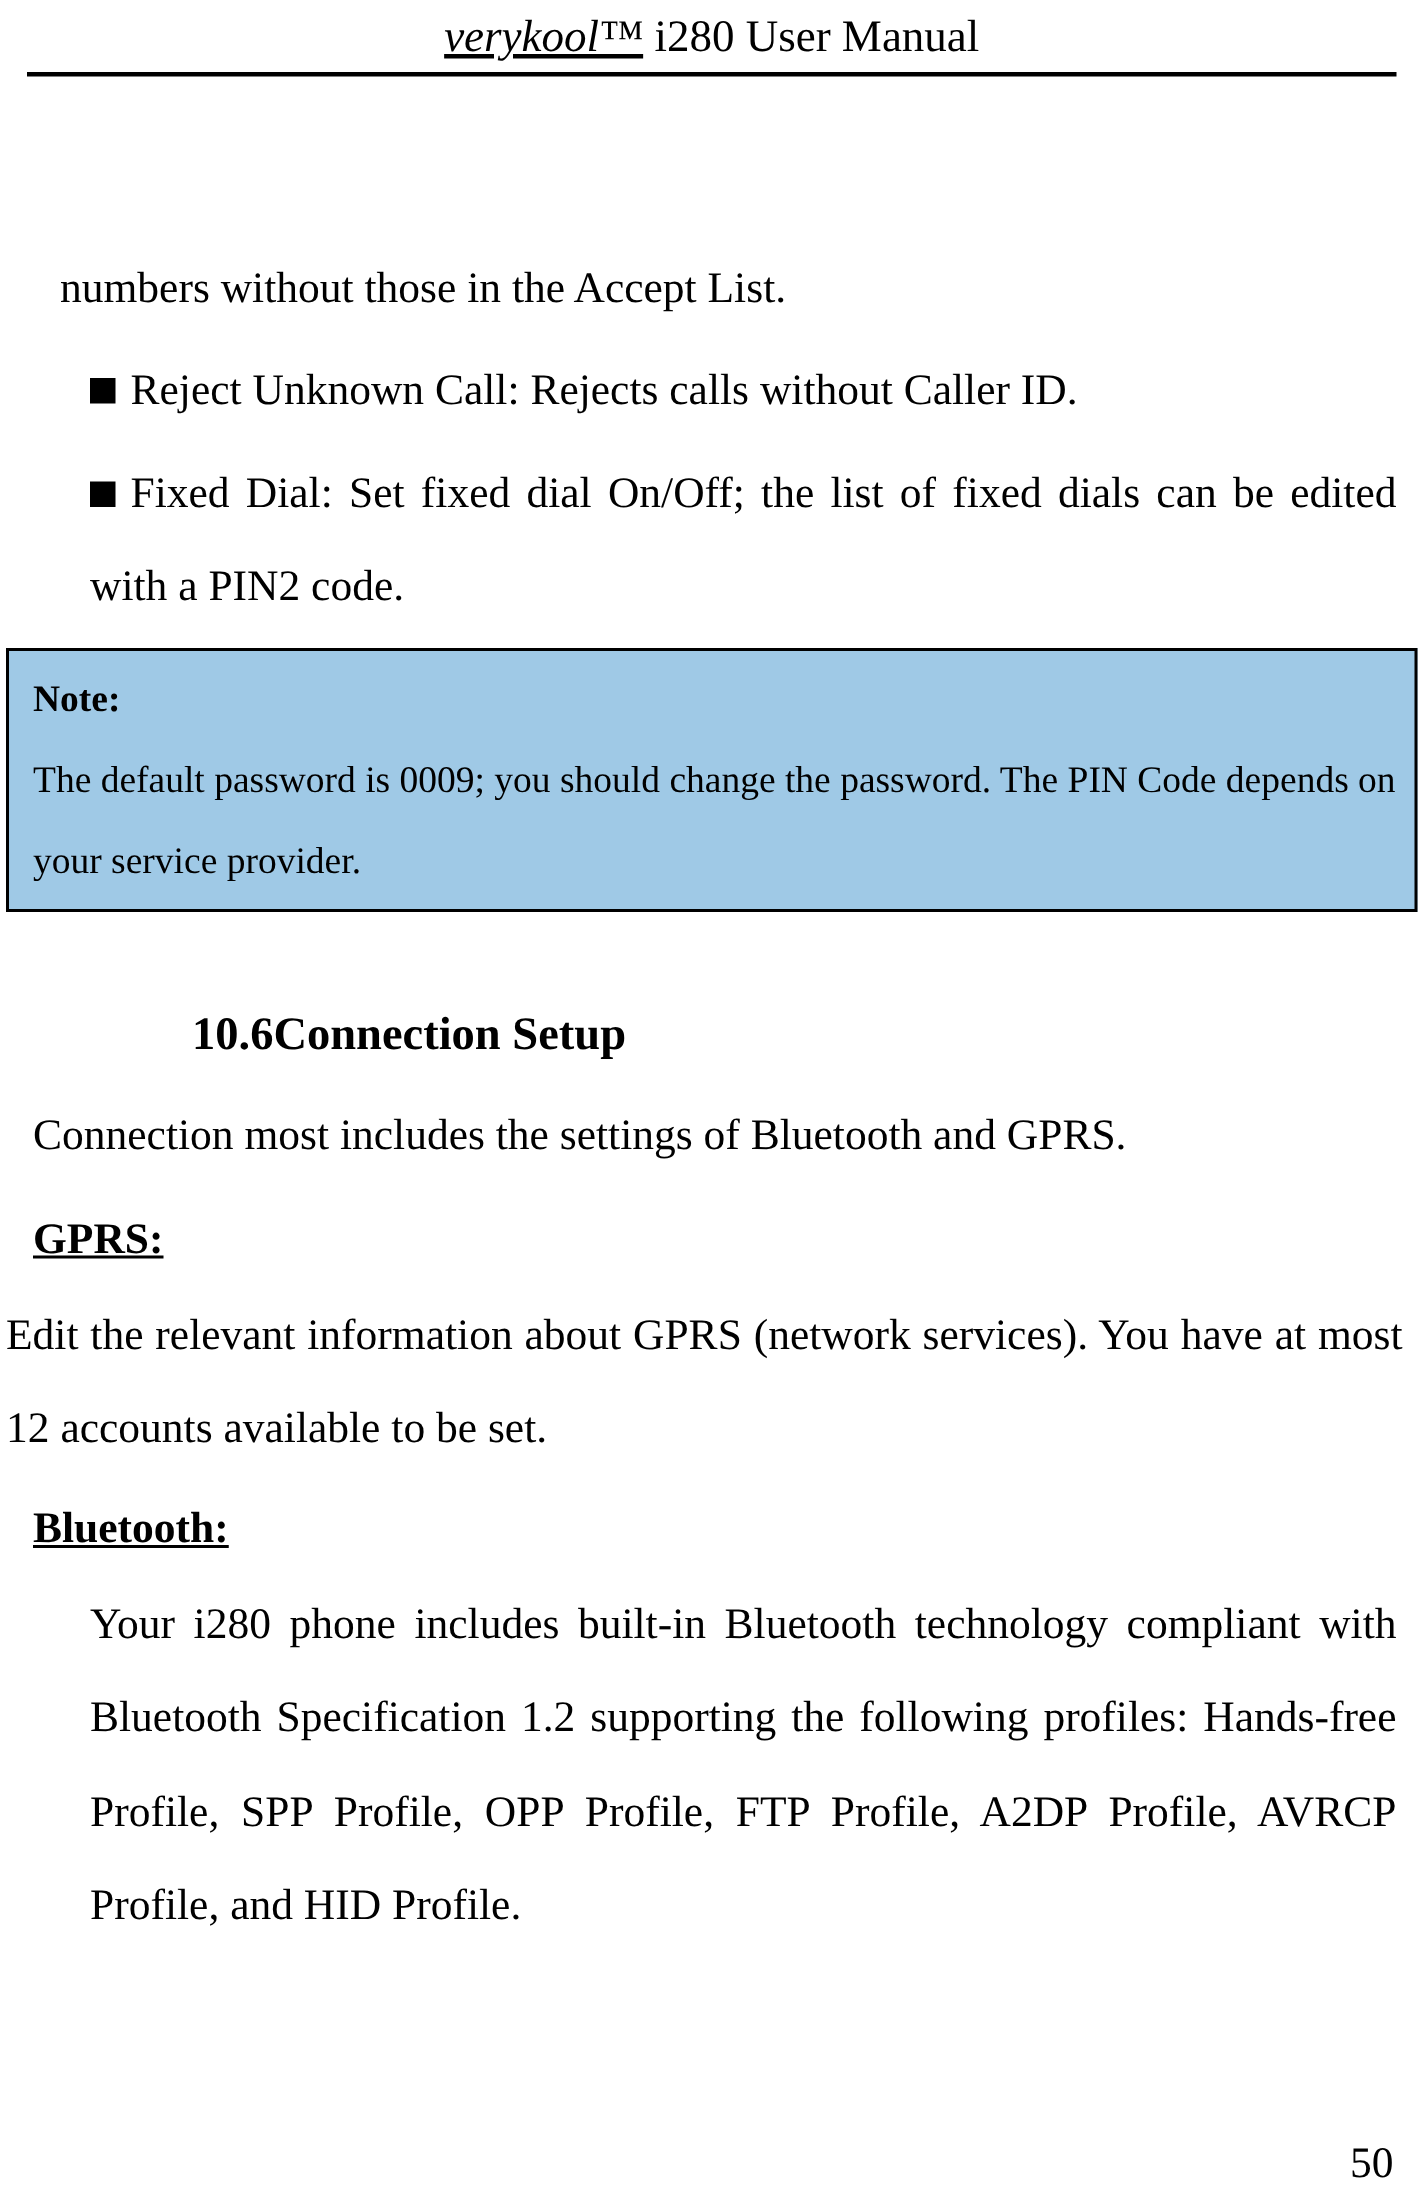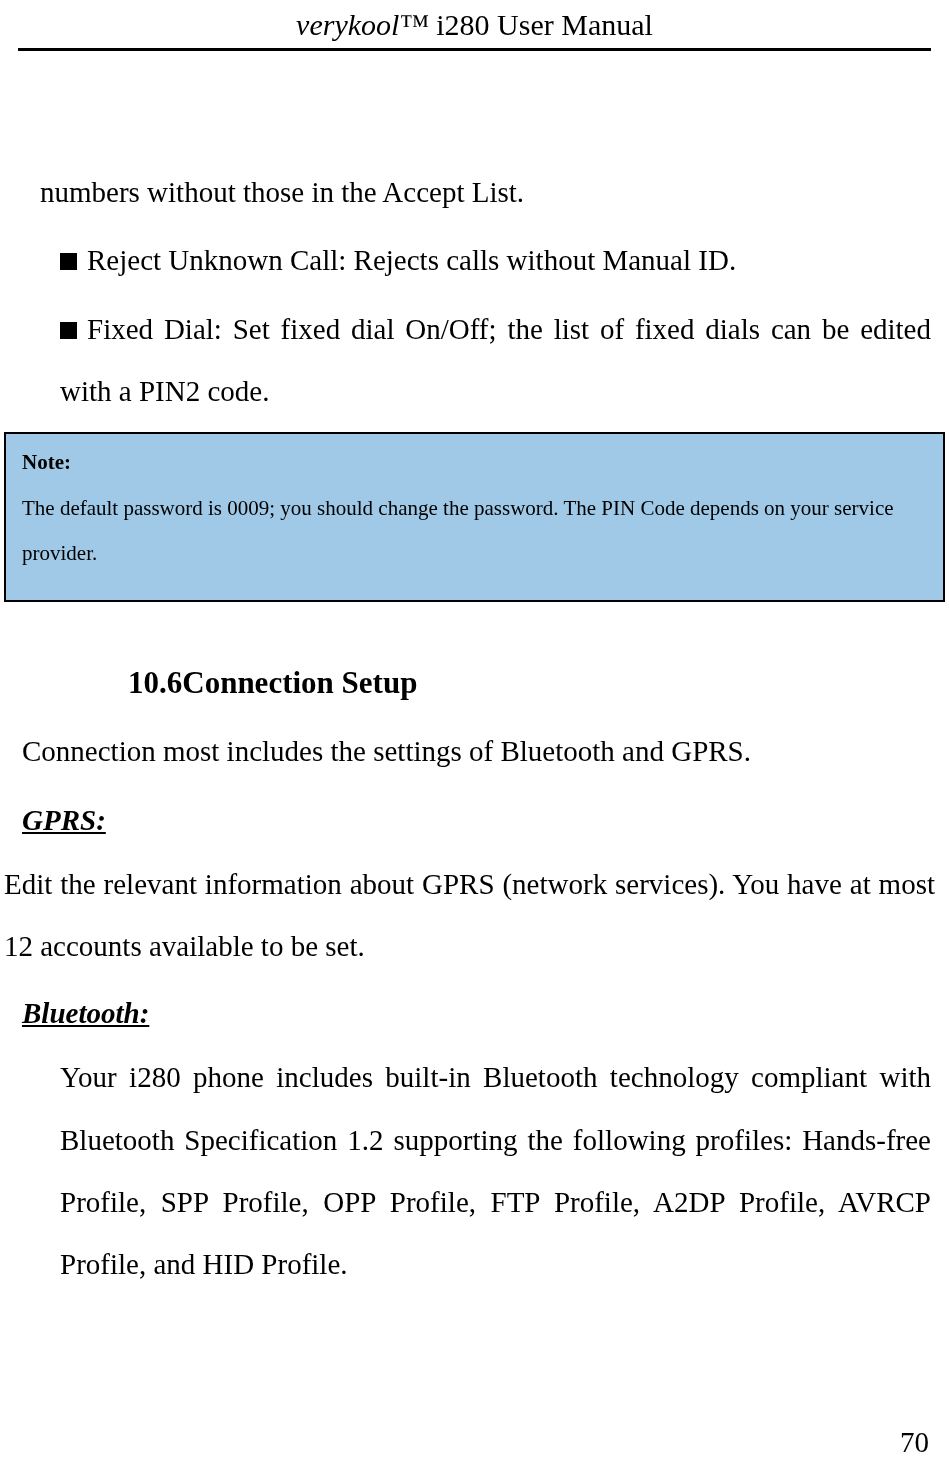--- a/index.html
+++ b/index.html
@@ -16,20 +16,21 @@
       padding: 0;
     }
     .header {
       text-align: center;
       font-size: 30px;
       padding-top: 8px;
       padding-bottom: 6px;
     }
     .header .italic {
       font-style: italic;
+      text-decoration: underline;
     }
     .header-rule {
       border: none;
       border-top: 3px solid #000;
       margin: 0 18px 0 18px;
     }
     .content {
       padding: 110px 18px 0 40px;
       font-size: 29px;
       line-height: 2.15;
@@ -51,23 +52,23 @@
       vertical-align: middle;
       margin-right: 10px;
       position: relative;
       top: -2px;
     }
     .note-box {
       border: 2px solid #000;
       background: #9fc9e6;
       margin: 10px 0 0 -36px;
       margin-right: -14px;
-      padding: 6px 10px 24px 16px;
+      padding: 6px 10px 4px 16px;
       line-height: 2.15;
-      font-size: 21px;
+      font-size: 25px;
     }
     .note-title {
       font-weight: bold;
     }
     .section-heading {
       font-weight: bold;
       font-size: 31px;
       margin-top: 48px;
       margin-bottom: 4px;
       padding-left: 88px;
@@ -79,21 +80,20 @@
       padding-left: 0;
       line-height: 2.15;
       margin-bottom: 6px;
     }
     .subheading {
       font-weight: bold;
       text-decoration: underline;
       margin-left: -18px;
       margin-bottom: 2px;
       margin-top: 4px;
-      font-style: italic;
     }
     .para-justify {
       text-align: justify;
       margin-left: -36px;
       margin-right: -4px;
       line-height: 2.15;
       margin-bottom: 4px;
     }
     .bullet-justify {
       padding-left: 20px;
@@ -115,21 +115,21 @@
 <div class="header">
   <span class="italic">verykool™</span><span> i280 User Manual</span>
 </div>
 <hr class="header-rule">
 
 <div class="content">
 
   <div class="para-intro">numbers without those in the Accept List.</div>
 
   <div class="bullet-item">
-    <span class="square"></span><span>Reject Unknown Call: Rejects calls without Manual ID.</span>
+    <span class="square"></span><span>Reject Unknown Call: Rejects calls without Caller ID.</span>
   </div>
 
   <div class="bullet-item">
     <span class="square"></span><span>Fixed Dial: Set fixed dial On/Off; the list of fixed dials can be edited with a PIN2 code.</span>
   </div>
 
 
   <div class="note-box">
     <div class="note-title">Note:</div>
     <div>The default password is 0009; you should change the password. The PIN Code depends on your service provider.</div>
@@ -146,13 +146,13 @@
   <div class="para-justify">Edit the relevant information about GPRS (network services). You have at most 12 accounts available to be set.</div>
 
   <div class="subheading">Bluetooth:</div>
 
   <div class="bullet-justify">
     <span class="square"></span><span>Your i280 phone includes built-in Bluetooth technology compliant with Bluetooth Specification 1.2 supporting the following profiles: Hands-free Profile, SPP Profile, OPP Profile, FTP Profile, A2DP Profile, AVRCP Profile, and HID Profile.</span>
   </div>
 
 </div>
 
-<div class="page-number">70</div>
+<div class="page-number">50</div>
 
 </body></html>

